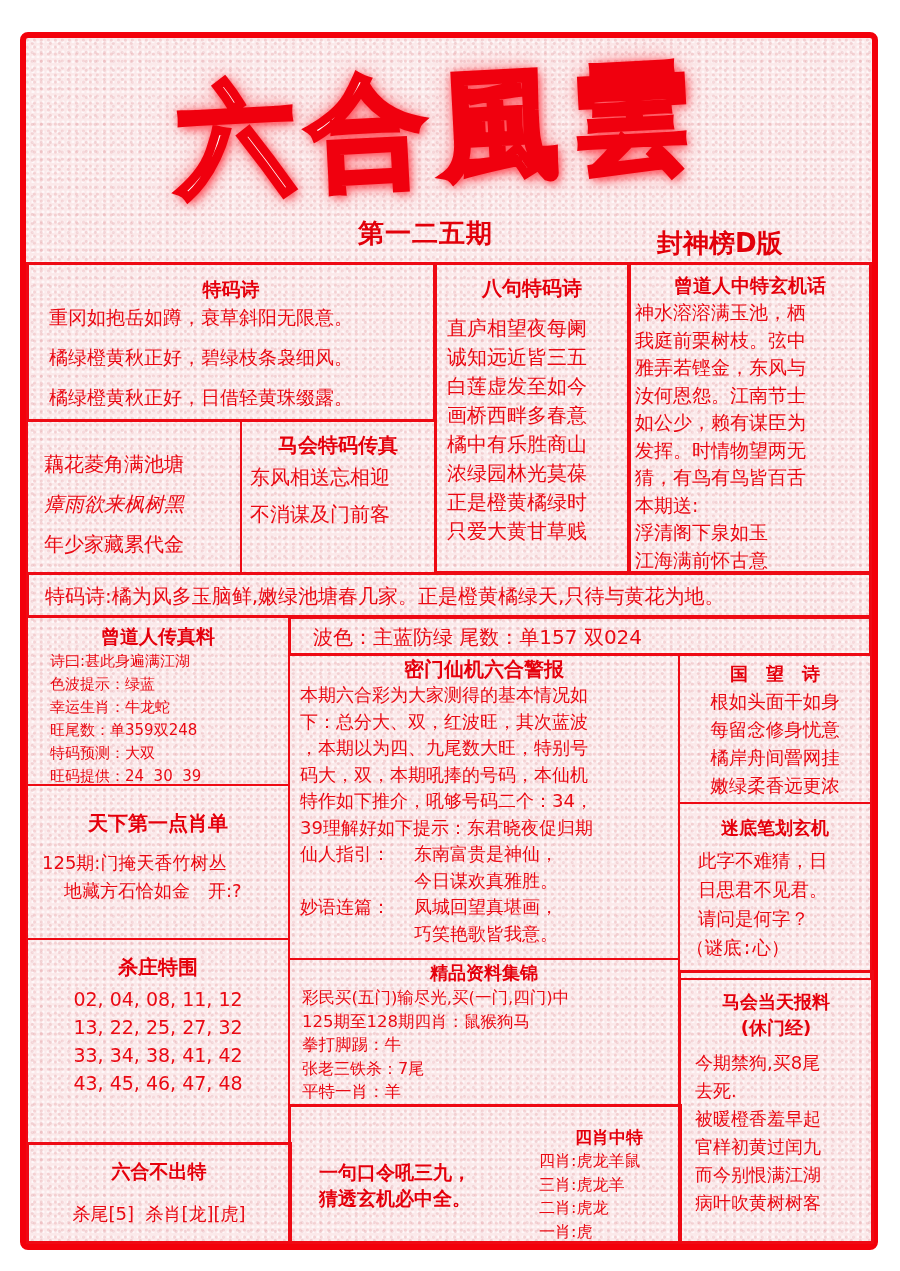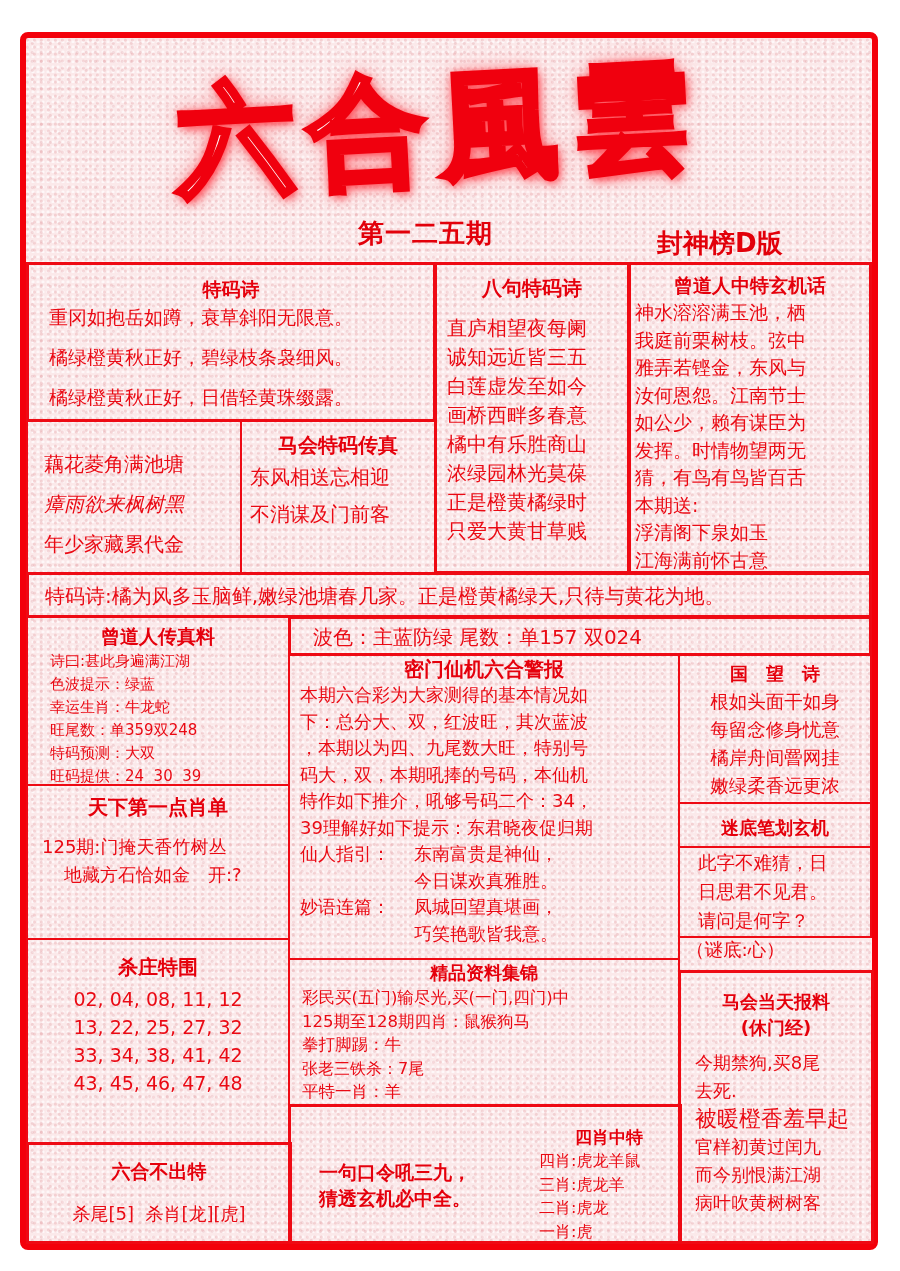--- a/index.html
+++ b/index.html
@@ -109,21 +109,21 @@
     <div class="ts" style="line-height:23px;"><span class="lbl">诗曰:</span><span>甚此身遍满江湖</span></div>
     <div class="ts" style="line-height:23px;"><span class="lbl">色波提示：</span><span>绿蓝</span></div>
     <div class="ts" style="line-height:23px;"><span class="lbl">幸运生肖：</span><span>牛龙蛇</span></div>
     <div class="ts" style="line-height:23px;"><span class="lbl">旺尾数：</span><span>单359双248</span></div>
     <div class="ts" style="line-height:23px;"><span class="lbl">特码预测：</span><span>大双</span></div>
     <div class="ts" style="line-height:23px;white-space:pre;"><span class="lbl">旺码提供：</span><span>24  30  39</span></div>
   </div>
 </div>
 
 <div class="box" style="left:26px;top:784px;width:264px;height:156px;">
-  <div class="h center" style="margin-top:8px;font-size:20px;">天下第一点肖单</div>
+  <div class="h center" style="margin-top:24px;font-size:20px;">天下第一点肖单</div>
   <div class="tm" style="margin-top:12px;padding-left:14px;line-height:28px;">125期:门掩天香竹树丛</div>
   <div class="tm" style="padding-left:36px;line-height:28px;white-space:pre;">地藏方石恰如金　开:?</div>
 </div>
 
 <div class="box" style="left:26px;top:938px;width:264px;height:206px;">
   <div class="h center" style="margin-top:14px;font-size:20px;">杀庄特围</div>
   <div class="center" style="margin-top:4px;">
     <div class="t" style="font-size:19px;line-height:28px;">02, 04, 08, 11, 12</div>
     <div class="t" style="font-size:19px;line-height:28px;">13, 22, 25, 27, 32</div>
     <div class="t" style="font-size:19px;line-height:28px;">33, 34, 38, 41, 42</div>
@@ -174,44 +174,44 @@
   </div>
   <div style="position:absolute;left:248px;top:18px;width:140px;">
     <div class="h center" style="font-size:17px;line-height:24px;">四肖中特</div>
     <div class="ts" style="font-size:16px;line-height:23.5px;white-space:nowrap;">四肖:虎龙羊鼠</div>
     <div class="ts" style="font-size:16px;line-height:23.5px;">三肖:虎龙羊</div>
     <div class="ts" style="font-size:16px;line-height:23.5px;">二肖:虎龙</div>
     <div class="ts" style="font-size:16px;line-height:23.5px;">一肖:虎</div>
   </div>
 </div>
 
-<div class="box" style="left:678px;top:654px;width:194px;height:194px;">
+<div class="box" style="left:678px;top:654px;width:194px;height:150px;">
   <div class="h center" style="font-size:18px;margin-top:6px;white-space:pre;">国　望　诗</div>
   <div class="center" style="margin-top:2px;">
     <div class="t" style="font-size:18.5px;line-height:28px;">根如头面干如身</div>
     <div class="t" style="font-size:18.5px;line-height:28px;">每留念修身忧意</div>
     <div class="t" style="font-size:18.5px;line-height:28px;">橘岸舟间罾网挂</div>
     <div class="t" style="font-size:18.5px;line-height:28px;">嫩绿柔香远更浓</div>
   </div>
 </div>
 
-<div class="box" style="left:678px;top:802px;width:194px;height:136px;">
+<div class="box" style="left:678px;top:802px;width:194px;height:178px;font-family:Liberation Mono, monospace;">
   <div class="h center" style="font-size:18px;margin-top:12px;">迷底笔划玄机</div>
   <div style="padding-left:18px;margin-top:8px;">
     <div class="t" style="font-size:18.5px;line-height:29px;">此字不难猜，日</div>
     <div class="t" style="font-size:18.5px;line-height:29px;">日思君不见君。</div>
     <div class="t" style="font-size:18.5px;line-height:29px;">请问是何字？</div>
     <div class="t" style="font-size:18.5px;line-height:29px;margin-left:-12px;">（谜底:心）</div>
   </div>
 </div>
 
 <div class="box thick" style="left:678px;top:970px;width:196px;height:274px;">
   <div class="h center" style="font-size:18px;margin-top:16px;line-height:26px;">马会当天报料</div>
   <div class="h center" style="font-size:18px;line-height:26px;">(休门经)</div>
   <div style="padding-left:14px;margin-top:8px;">
     <div class="t" style="font-size:18px;line-height:28px;">今期禁狗,买8尾</div>
     <div class="t" style="font-size:18px;line-height:28px;">去死.</div>
-    <div class="t" style="font-size:22px;line-height:28px;">被暖橙香羞早起</div>
+    <div class="t" style="font-size:18px;line-height:28px;">被暖橙香羞早起</div>
     <div class="t" style="font-size:18px;line-height:28px;">官样初黄过闰九</div>
     <div class="t" style="font-size:18px;line-height:28px;">而今别恨满江湖</div>
     <div class="t" style="font-size:18px;line-height:28px;">病叶吹黄树树客</div>
   </div>
 </div>
 
 </body></html>

